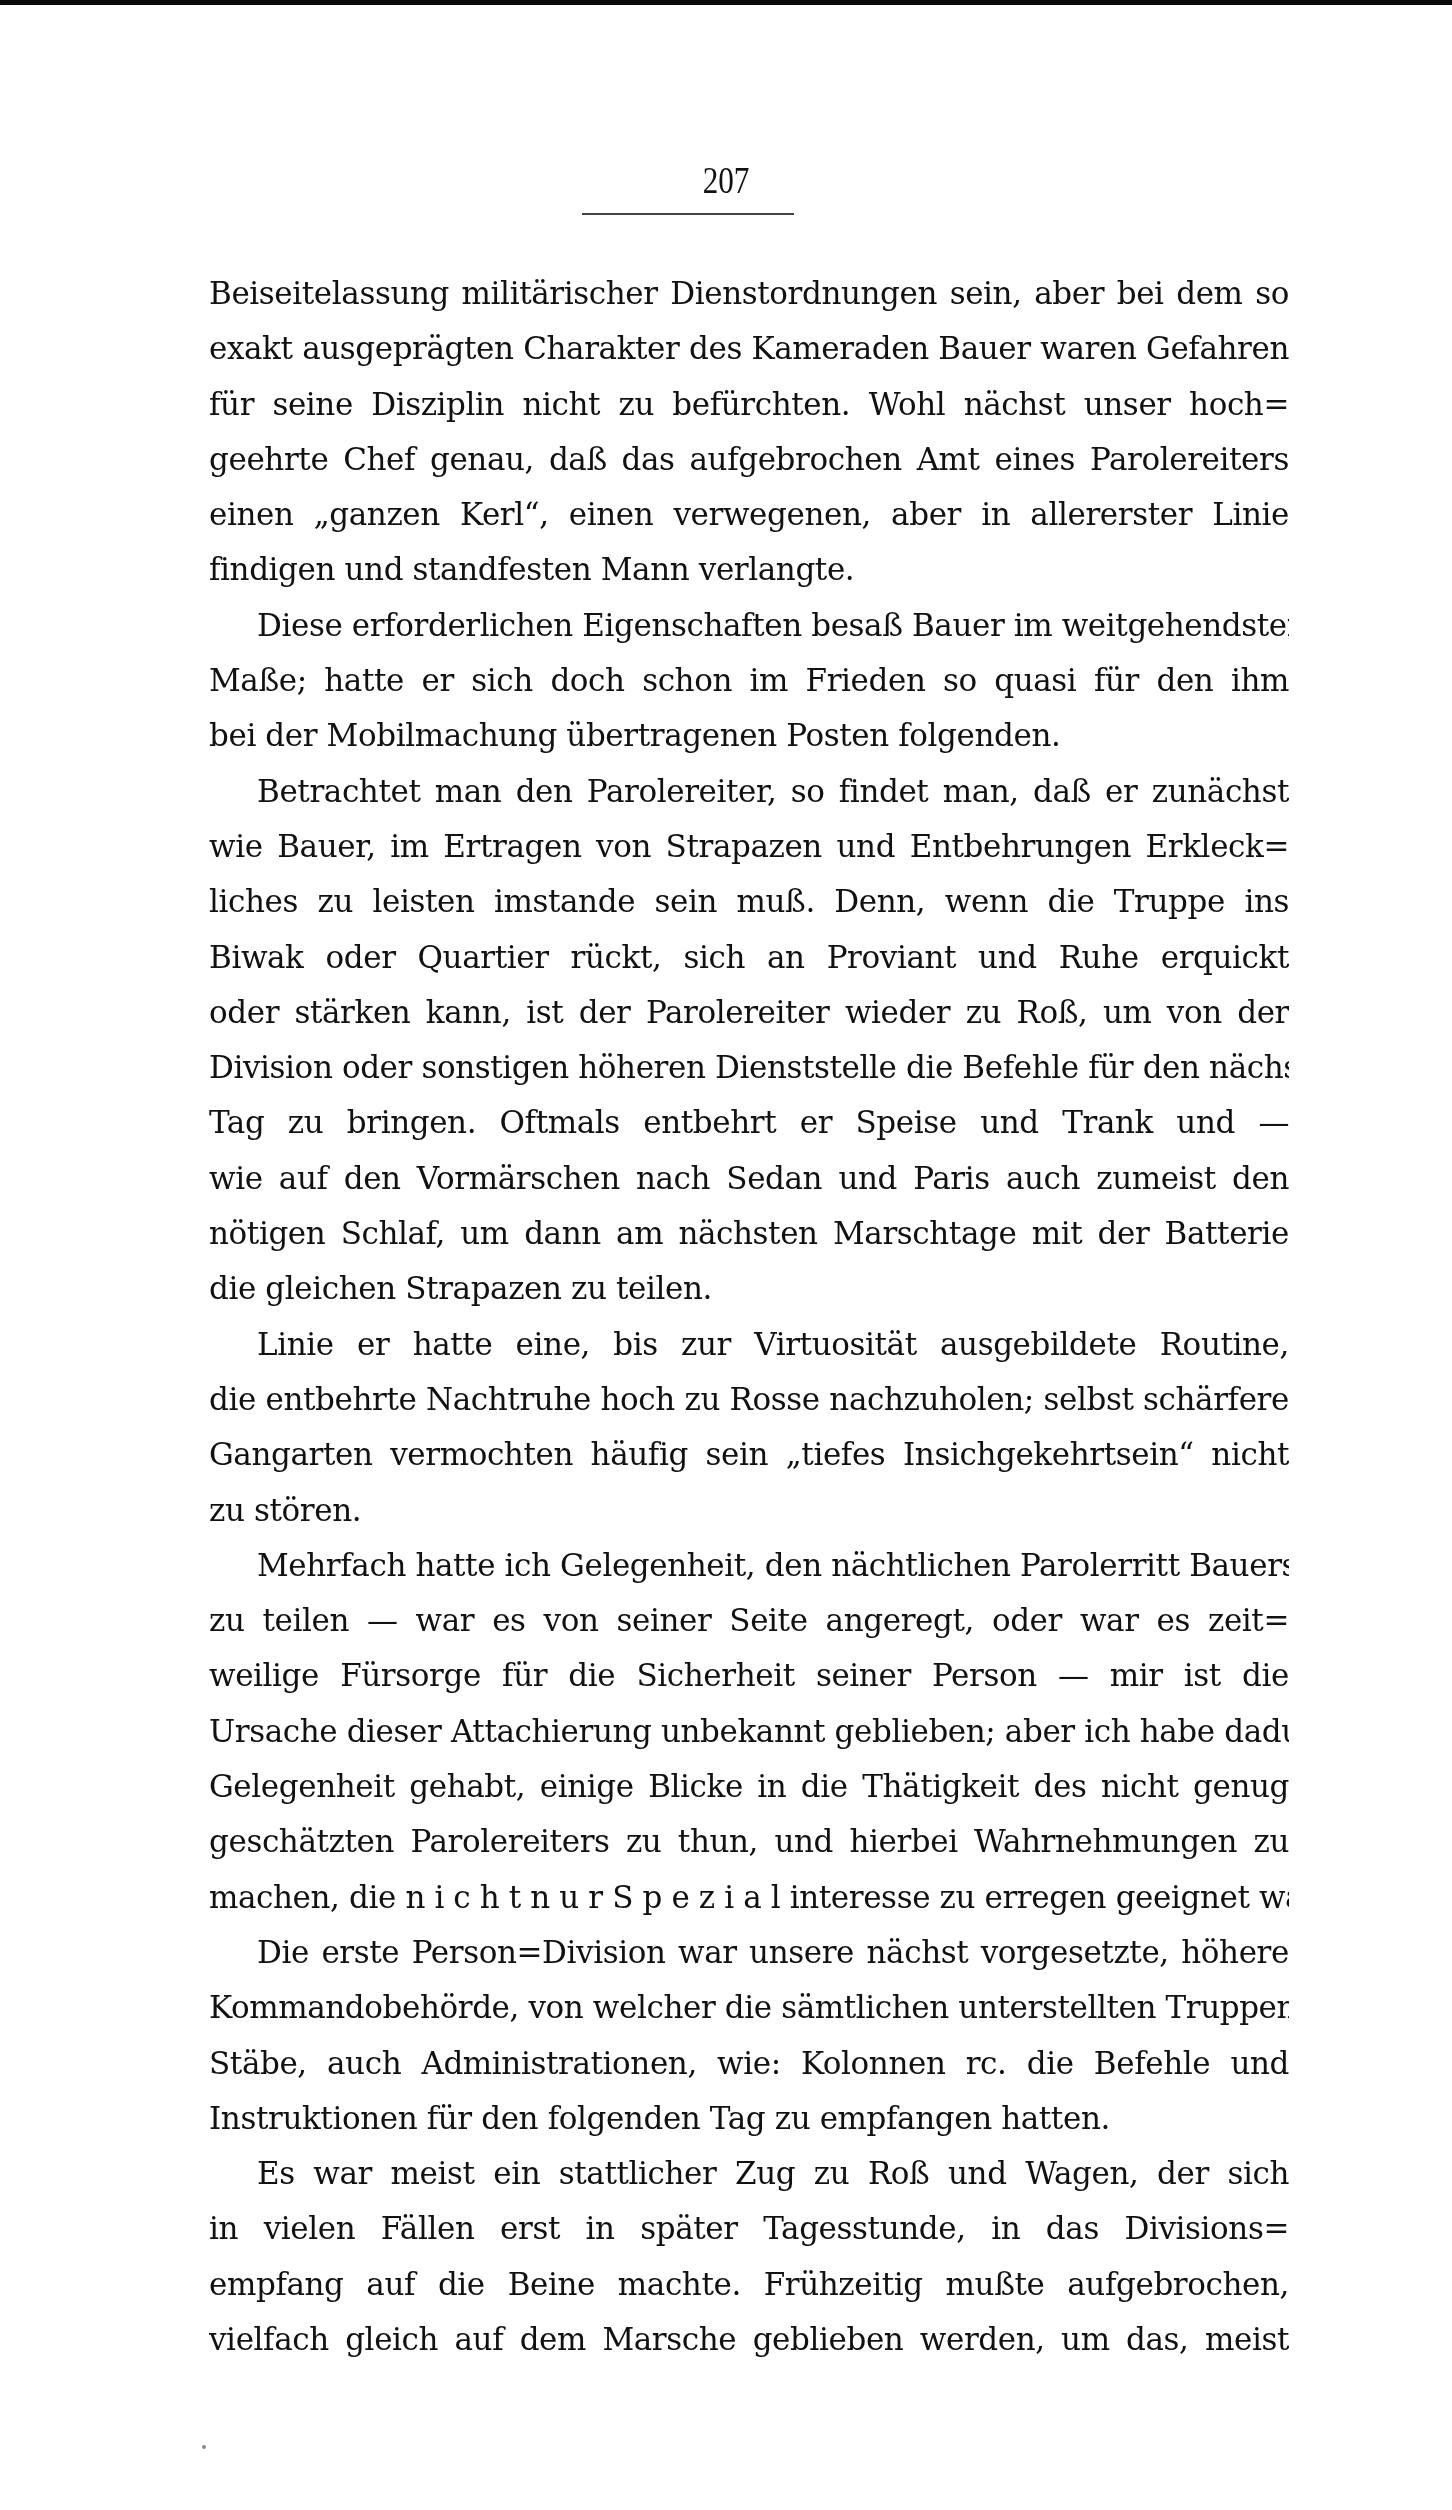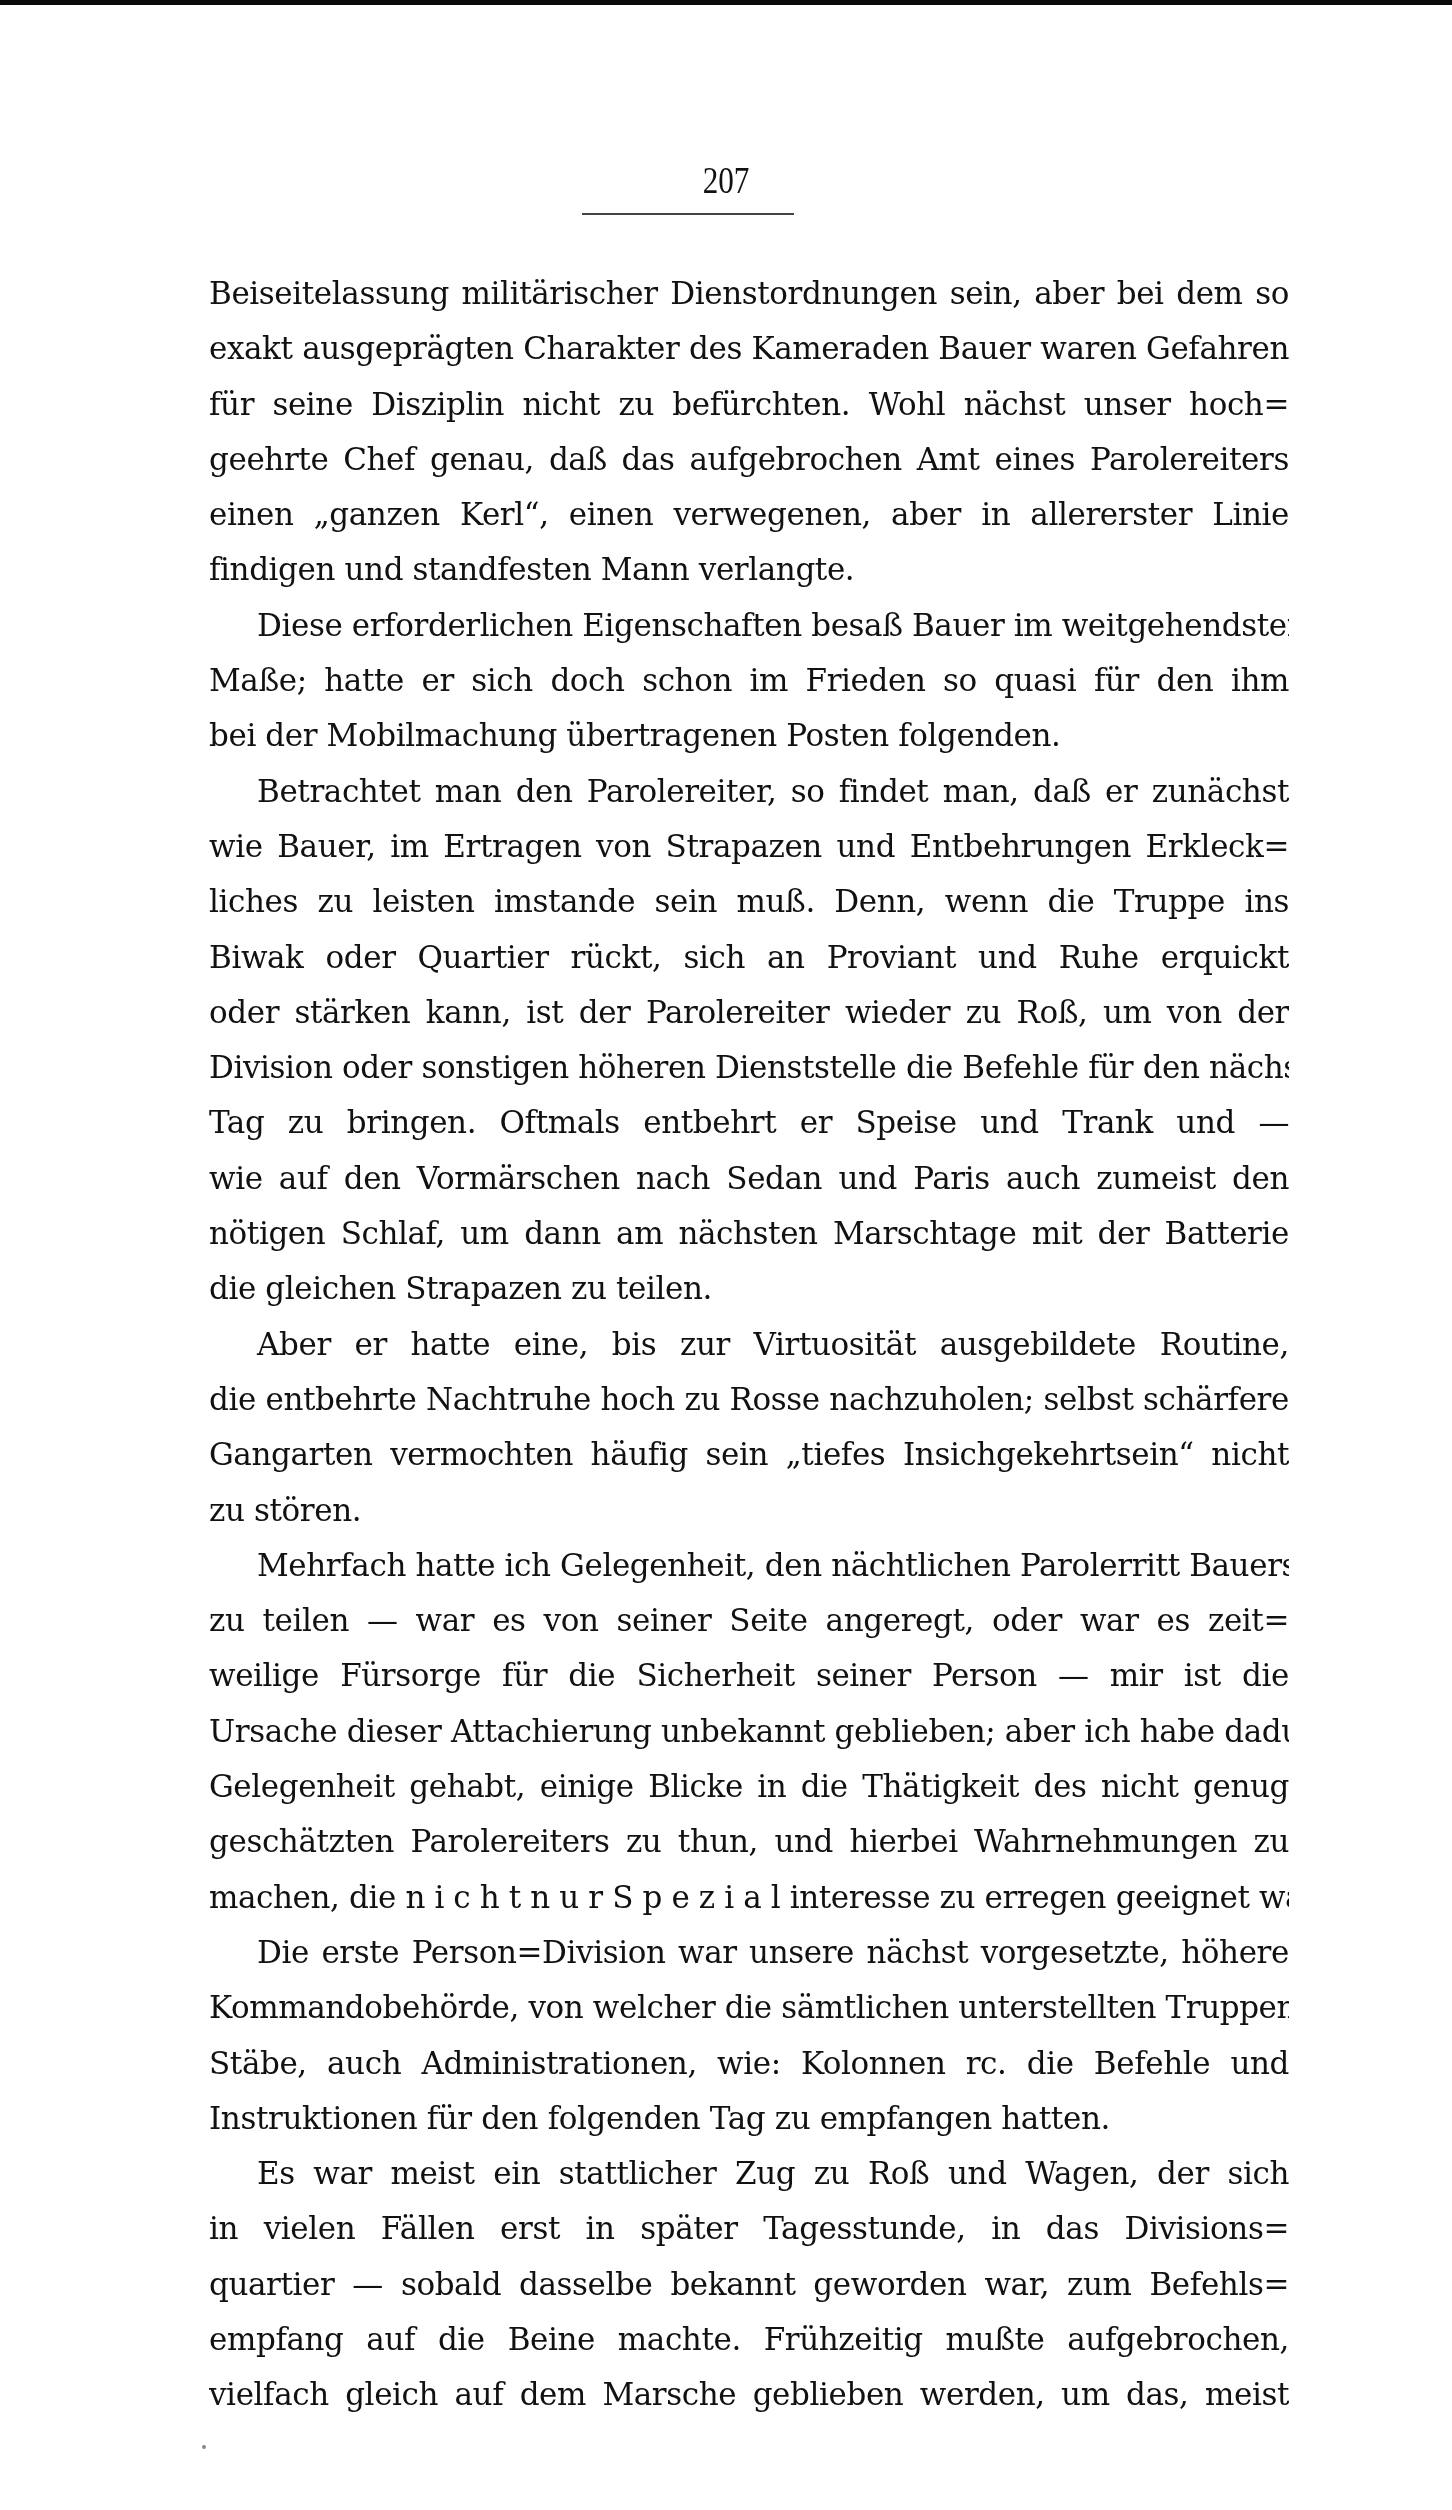--- a/index.html
+++ b/index.html
@@ -71,35 +71,34 @@
     <div class="line indent">Betrachtet man den Parolereiter, so findet man, daß er zunächst</div>
     <div class="line">wie Bauer, im Ertragen von Strapazen und Entbehrungen Erkleck=</div>
     <div class="line">liches zu leisten imstande sein muß. Denn, wenn die Truppe ins</div>
     <div class="line">Biwak oder Quartier rückt, sich an Proviant und Ruhe erquickt</div>
     <div class="line">oder stärken kann, ist der Parolereiter wieder zu Roß, um von der</div>
     <div class="line">Division oder sonstigen höheren Dienststelle die Befehle für den nächsten</div>
     <div class="line">Tag zu bringen. Oftmals entbehrt er Speise und Trank und —</div>
     <div class="line">wie auf den Vormärschen nach Sedan und Paris auch zumeist den</div>
     <div class="line">nötigen Schlaf, um dann am nächsten Marschtage mit der Batterie</div>
     <div class="line last">die gleichen Strapazen zu teilen.</div>
-    <div class="line indent">Aber er hatte eine, bis zur Virtuosität ausgebildete Routine,</div>
+    <div class="line indent">Linie er hatte eine, bis zur Virtuosität ausgebildete Routine,</div>
     <div class="line">die entbehrte Nachtruhe hoch zu Rosse nachzuholen; selbst schärfere</div>
     <div class="line">Gangarten vermochten häufig sein „tiefes Insichgekehrtsein“ nicht</div>
     <div class="line last">zu stören.</div>
     <div class="line indent">Mehrfach hatte ich Gelegenheit, den nächtlichen Parolerritt Bauers</div>
     <div class="line">zu teilen — war es von seiner Seite angeregt, oder war es zeit=</div>
     <div class="line">weilige Fürsorge für die Sicherheit seiner Person — mir ist die</div>
     <div class="line">Ursache dieser Attachierung unbekannt geblieben; aber ich habe dadurch</div>
     <div class="line">Gelegenheit gehabt, einige Blicke in die Thätigkeit des nicht genug</div>
     <div class="line">geschätzten Parolereiters zu thun, und hierbei Wahrnehmungen zu</div>
     <div class="line">machen, die n i c h t  n u r  S p e z i a l interesse zu erregen geeignet waren.</div>
     <div class="line indent">Die erste Person=Division war unsere nächst vorgesetzte, höhere</div>
     <div class="line">Kommandobehörde, von welcher die sämtlichen unterstellten Truppen,</div>
     <div class="line">Stäbe, auch Administrationen, wie: Kolonnen rc. die Befehle und</div>
     <div class="line last">Instruktionen für den folgenden Tag zu empfangen hatten.</div>
     <div class="line indent">Es war meist ein stattlicher Zug zu Roß und Wagen, der sich</div>
     <div class="line">in vielen Fällen erst in später Tagesstunde, in das Divisions=</div>
-    <div class="line">quartier — sobald dasselbe bekannt geworden war, zum Befehls=</div>
     <div class="line">empfang auf die Beine machte. Frühzeitig mußte aufgebrochen,</div>
     <div class="line">vielfach gleich auf dem Marsche geblieben werden, um das, meist</div>
   </div>
 
 <div class="speck"></div>
 
 </body></html>

